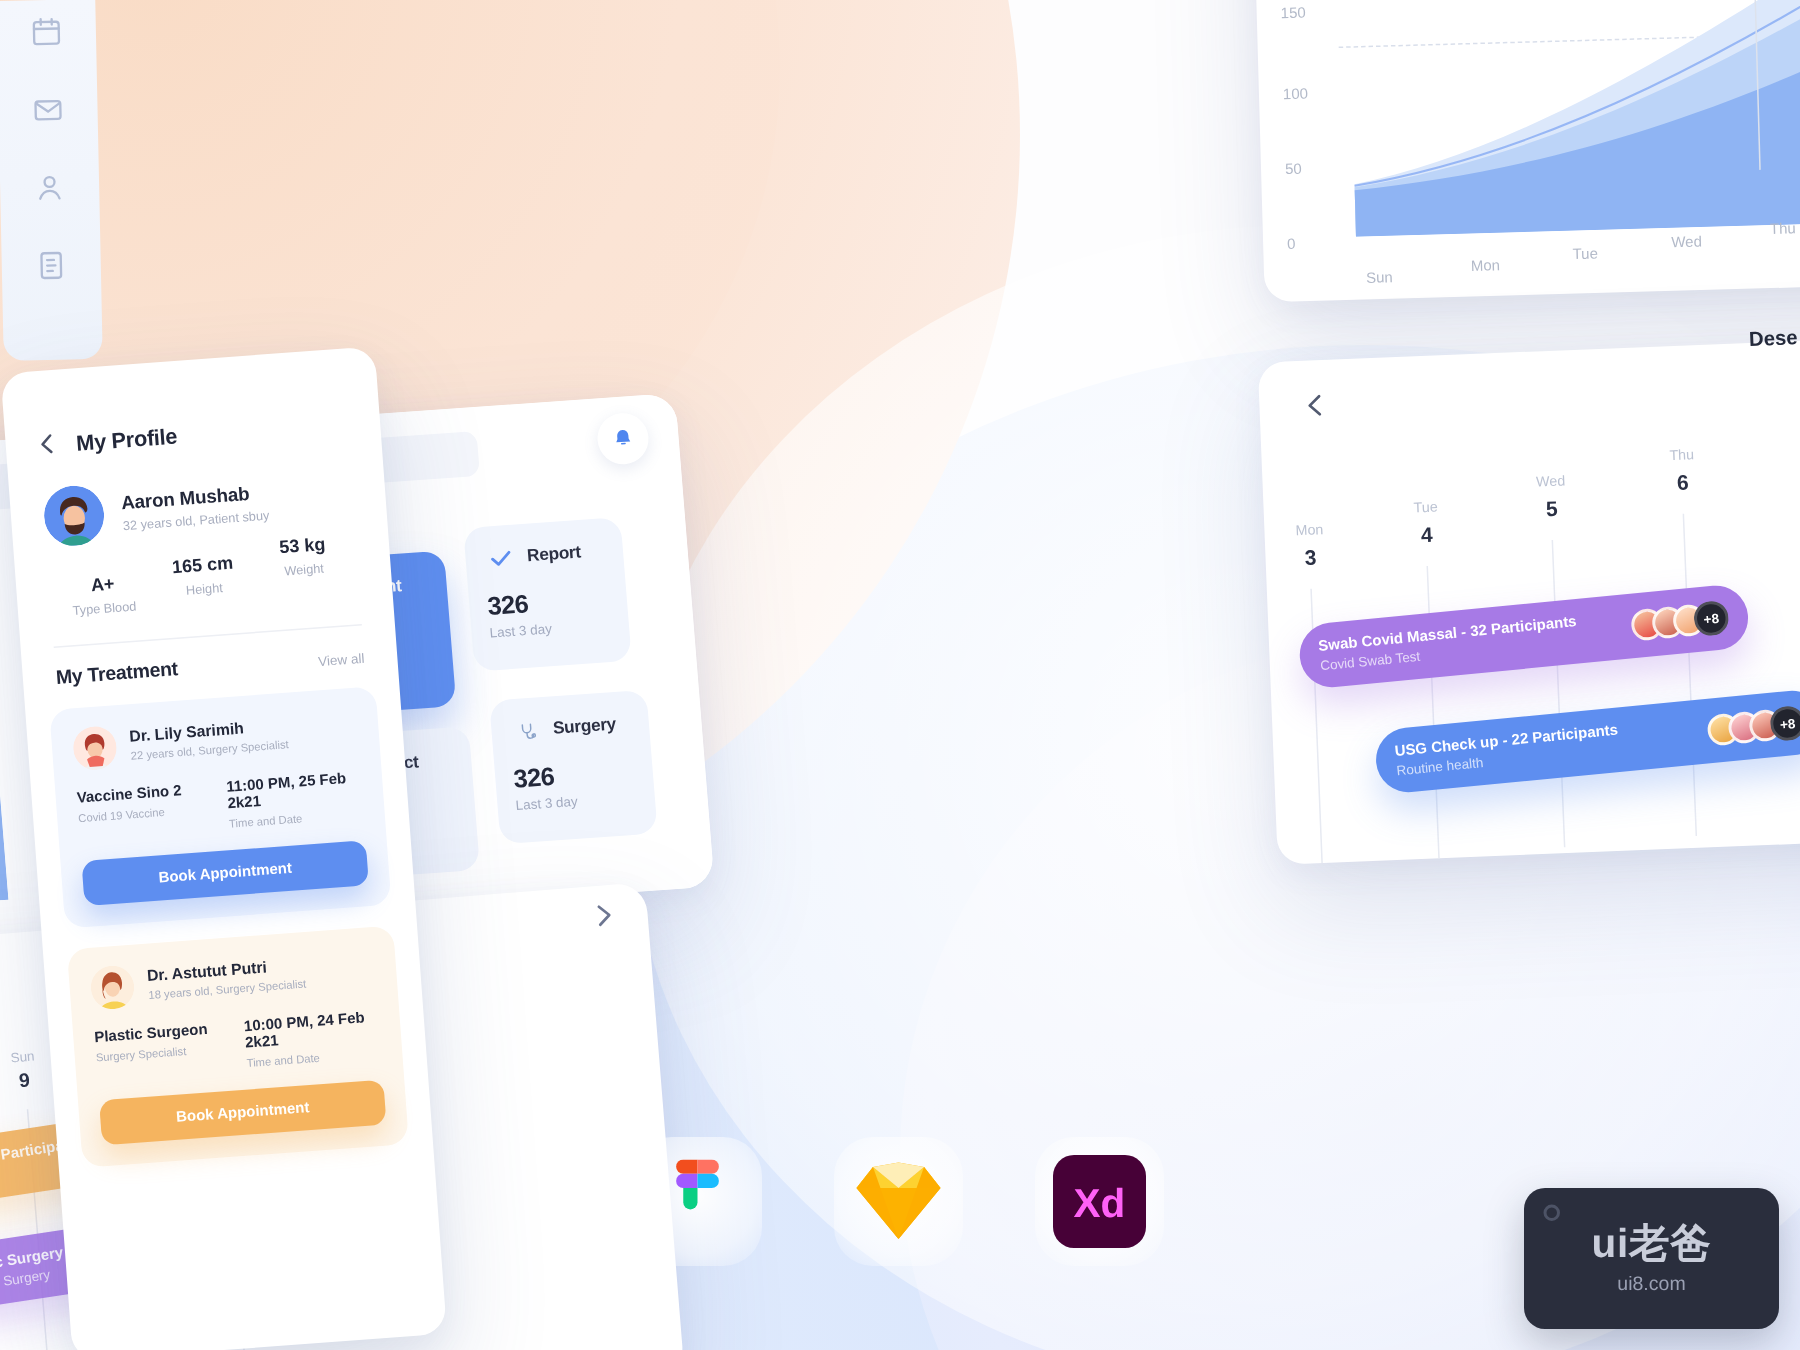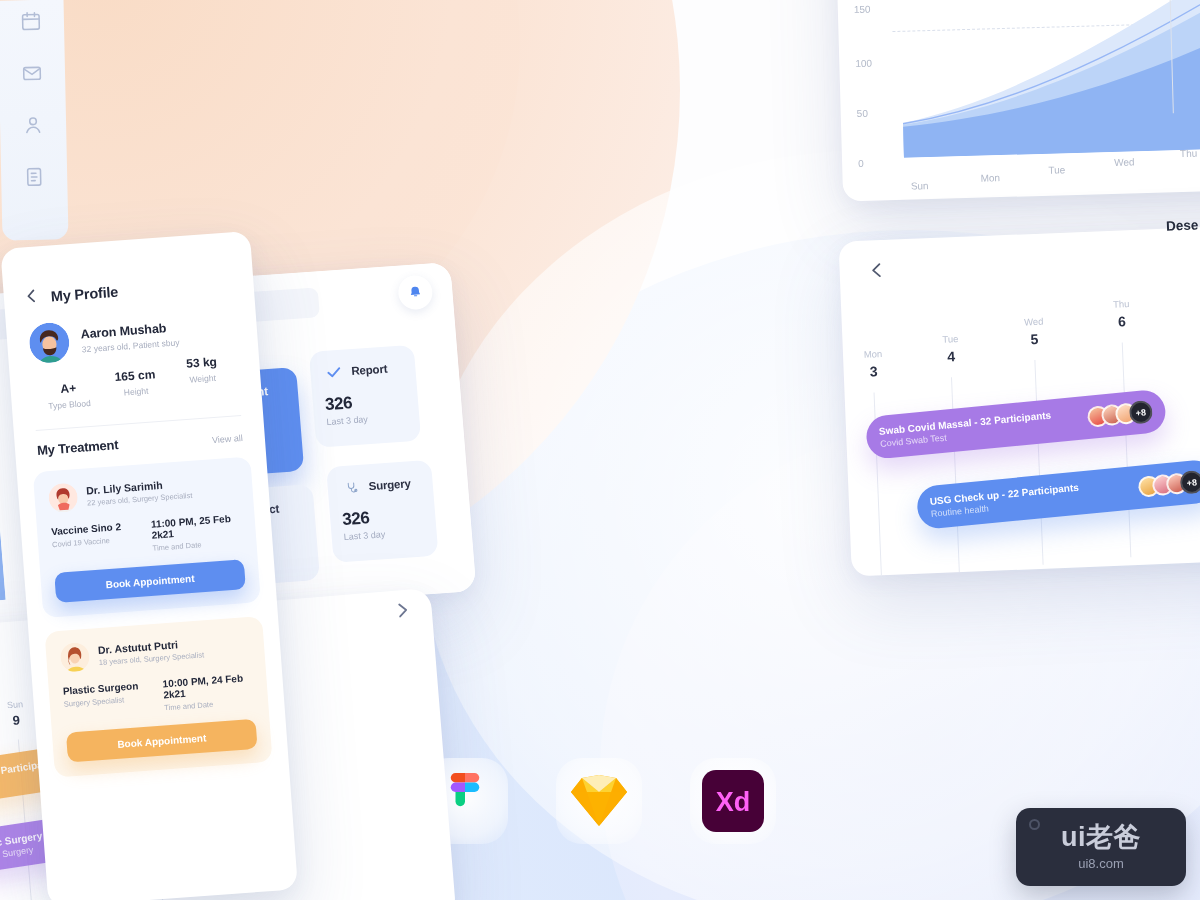--- a/index.html
+++ b/index.html
@@ -193,21 +193,21 @@
 
   
   .appbtn{ position:absolute; width:86px;height:86px;border-radius:26px;
            background:radial-gradient(circle at 50% 45%, rgba(255,255,255,.96) 0%, rgba(255,255,255,.55) 62%, rgba(255,255,255,0) 100%);
            display:flex;align-items:center;justify-content:center;}
   #app-figma{ left:422px; top:758px;}
   #app-sketch{ left:556px; top:758px;}
   #app-xd{ left:690px; top:758px;}
 
   
-  #wm{ position:absolute; right:14px; bottom:14px; width:170px;height:78px;border-radius:14px;
+  #wm{ position:absolute; right:14px; bottom:14px; width:170px;height:94px;border-radius:14px;
        background:#2a2e3d; box-shadow:0 10px 26px rgba(40,46,64,.26);
        display:flex;flex-direction:column;align-items:center;justify-content:center;}
   #wm .ring{ position:absolute; left:13px; top:11px; width:11px;height:11px;border-radius:50%;
              border:2px solid #4d5366;}
   #wm .wmt{ font-size:27px;font-weight:700;color:#c9cdda; letter-spacing:.5px; line-height:1;}
   #wm .wms{ font-size:13px;color:#9aa0b3; margin-top:5px;}
 </style>
 </head>
 <body>
 

